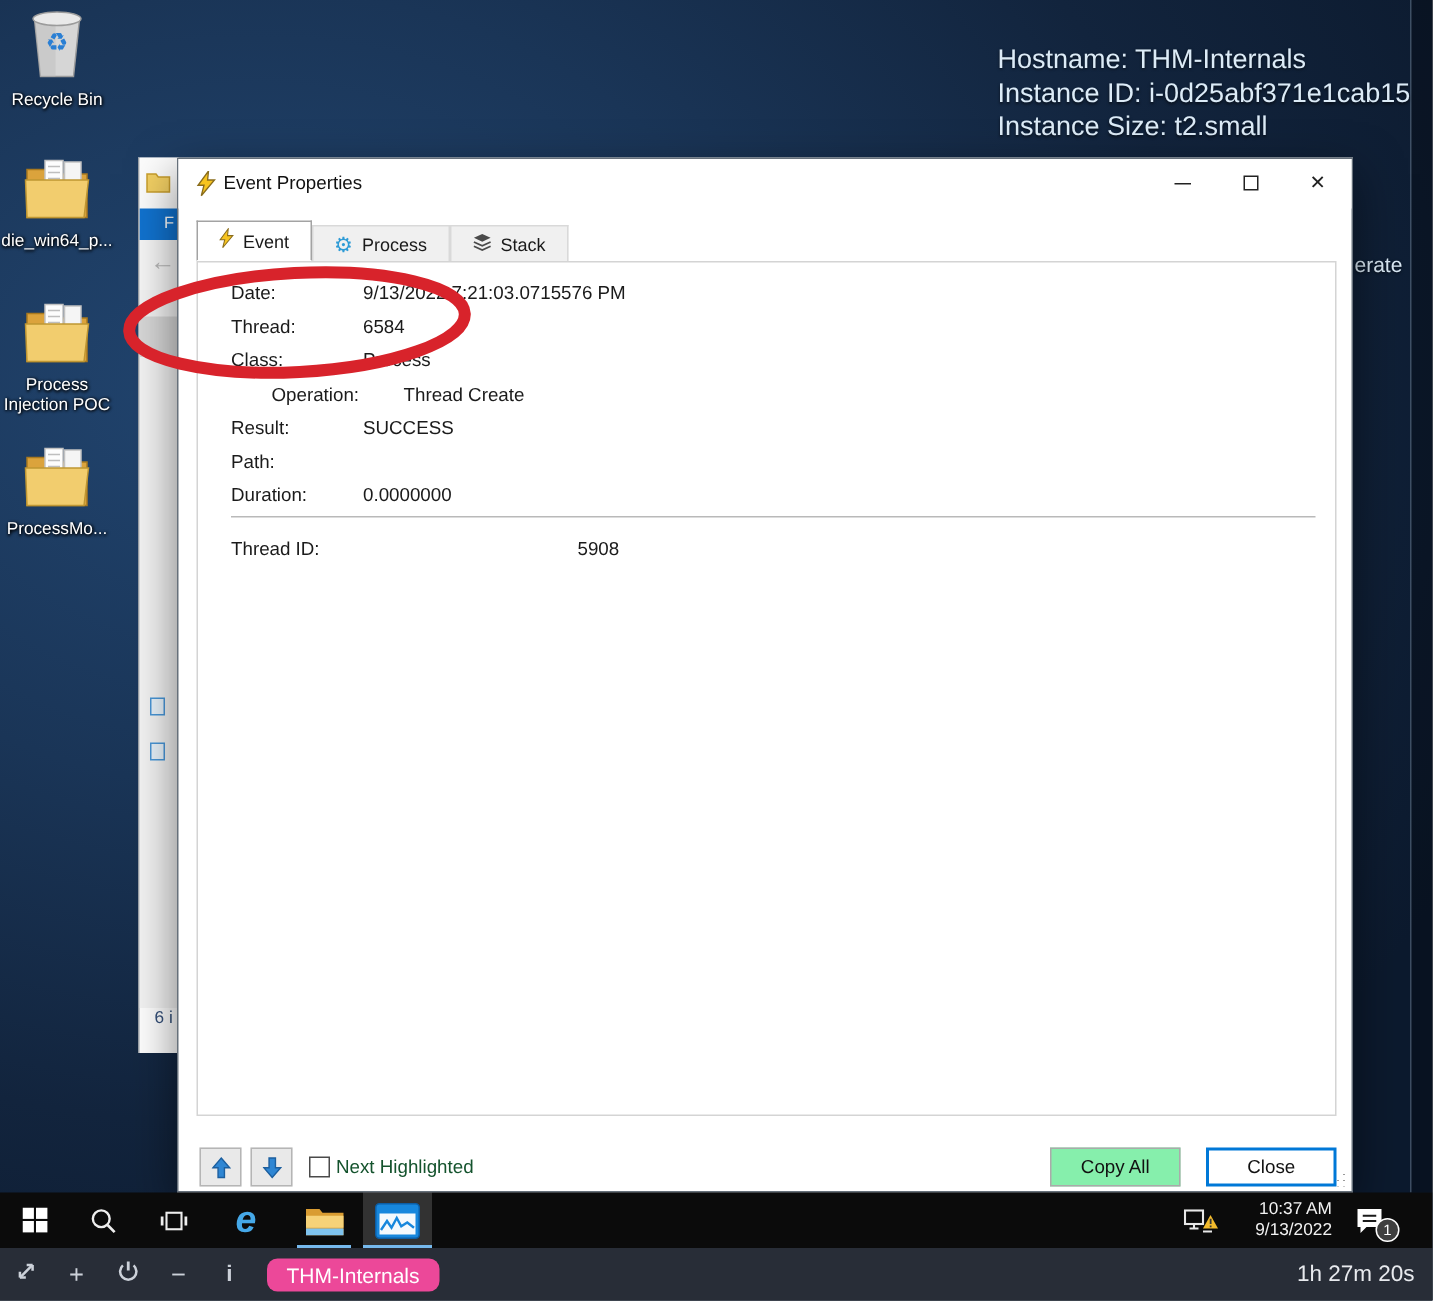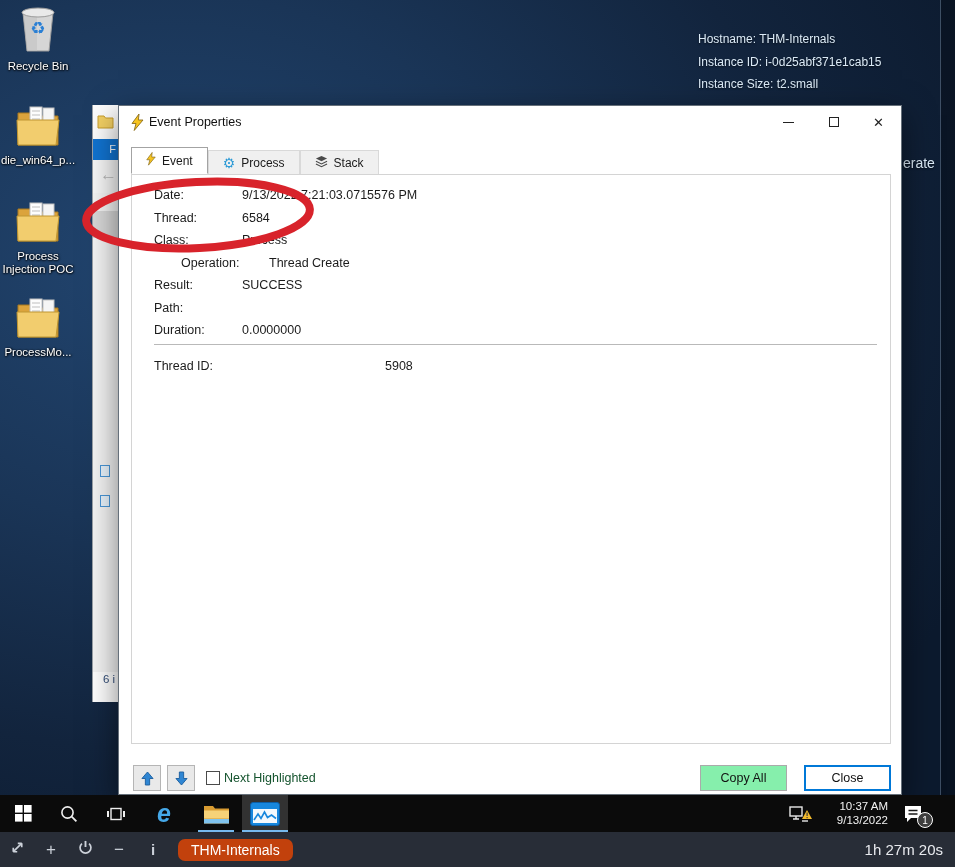--- a/index.html
+++ b/index.html
@@ -2,22 +2,22 @@
 <html><head>
 <meta charset="utf-8">
 <style>
   * { margin:0; padding:0; box-sizing:border-box; }
   body { background:#000; font-family:"Liberation Sans","DejaVu Sans",sans-serif; }
   .screen { position:relative; width:955px; height:867px; overflow:hidden;
     background:radial-gradient(ellipse 900px 700px at 18% 30%, #224671 0%, #1a3557 38%, #12243d 70%, #0c1a2e 100%); }
   .abs { position:absolute; }
 
   
-  .desktop-info { left:665px; top:28px; color:#dcebf7; font-size:12px; line-height:22.5px; text-shadow:0 1px 2px rgba(0,0,0,.6);margin-left:33px; }
-  .partial-text { left:903px; top:155px; color:#dcebf7; font-size:14px; text-shadow:0 1px 2px rgba(0,0,0,.6); }
+  .desktop-info { left:665px; top:28px; color:#dcebf7; font-size:18px; line-height:22.5px; text-shadow:0 1px 2px rgba(0,0,0,.6); }
+  .partial-text { left:903px; top:168px; color:#dcebf7; font-size:14px; text-shadow:0 1px 2px rgba(0,0,0,.6); }
   .right-band { left:940px; top:0; width:15px; height:795px; background:rgba(0,0,0,.28); border-left:1px solid rgba(160,190,220,.35); }
 
   .dicon { width:84px; text-align:center; cursor:pointer; }
   .dicon .glyph { display:inline-block; }
   .dicon .lbl { margin-top:2px; color:#fff; font-size:11.5px; line-height:13px; text-shadow:0 1px 2px #000, 1px 0 2px #000; }
 
   
   .explorer { left:92px; top:105px; width:27px; height:597px; background:#fff; border-left:1px solid #9aa0a6; overflow:hidden; }
   .exp-title { position:absolute; left:0; top:0; width:100%; height:34px; background:#fdfdfd; }
   .exp-ribbon { position:absolute; left:0; top:34px; width:100%; height:21px; background:#1173d0; color:#fff; font-size:11px; line-height:21px; text-align:right; padding-right:3px; }
@@ -69,21 +69,21 @@
   .tb-item { position:absolute; top:0; height:37px; display:flex; align-items:center; justify-content:center; cursor:pointer; }
   .tb-hl { background:rgba(255,255,255,.16); }
   .tb-underline { position:absolute; bottom:0; height:2px; background:#76b9ed; }
   .ie-e { font-size:25px; font-style:italic; font-weight:bold; color:#45a8e8; line-height:1; }
   .clock { position:absolute; right:67px; top:5px; text-align:right; color:#f2f2f2; font-size:11.5px; line-height:13.5px; cursor:default;margin-left:16px; }
   .badge { position:absolute; left:917px; top:812px; width:16px; height:16px; border-radius:50%; background:#3f3f3f; border:1px solid #fff; color:#fff; font-size:10px; display:flex; align-items:center; justify-content:center; z-index:21; }
 
   
   .vncbar { left:0; top:832px; width:955px; height:35px; background:#282d37; z-index:22; display:flex; align-items:center; }
   .vnc-ico { width:34px; text-align:center; color:#ccd1d9; font-size:17px; cursor:pointer; }
-  .vnc-pill { margin-left:8px; background:#c2410c; color:#fff; font-size:14px; padding:3px 13px; border-radius:7px; }
+  .vnc-pill { margin-left:8px; background:#ec4899; color:#fff; font-size:14px; padding:3px 13px; border-radius:7px; }
   .vnc-timer { position:absolute; right:12px; color:#e8eaee; font-size:15px; }
 </style>
 </head>
 <body>
 
 <div class="screen">
 
   <div class="abs right-band"></div>
 
   <div class="abs desktop-info">

